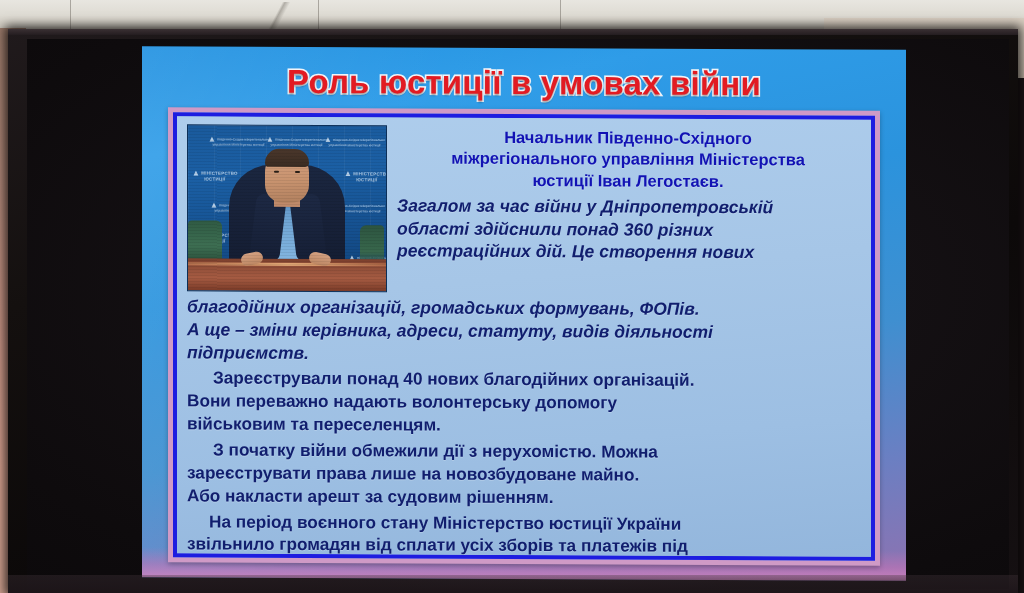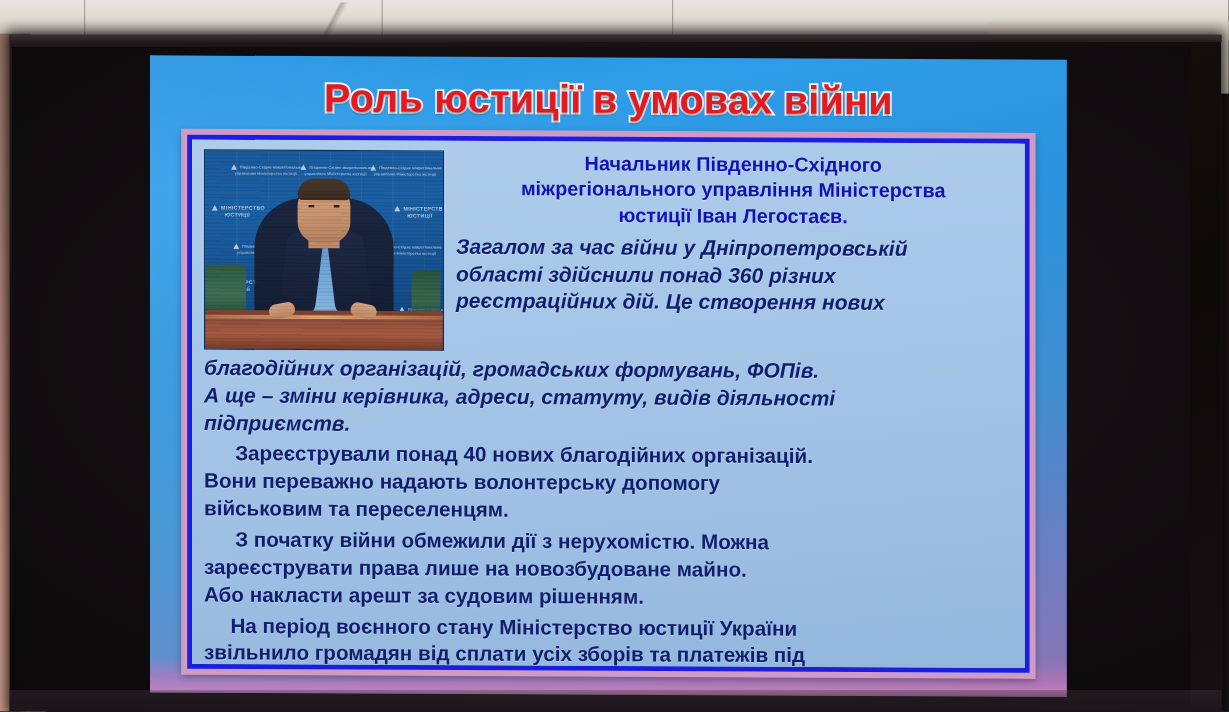--- a/index.html
+++ b/index.html
@@ -55,21 +55,21 @@
     width: 1010px; height: 564px;
     background: linear-gradient(160deg, #201a1c 0%, #14100f 30%, #0c0909 60%, #151012 100%);
     box-shadow: 0 0 10px 3px rgba(0,0,0,.75);
   }
   #tv-bezel-hi {
     position: absolute; left: 0; top: 0; width: 1010px; height: 6px;
     background: linear-gradient(180deg, #3a3033 0%, #241d20 100%);
   }
   #tv-screen {
     position: absolute;
-    left: 2px; top: 10px;
+    left: 19px; top: 10px;
     width: 982px; height: 550px;
     background: radial-gradient(120% 110% at 55% 45%, #1a1519 0%, #0e0b0d 55%, #070506 100%);
     overflow: hidden;
   }
   .screen-glow {
     position: absolute; left: 300px; top: 420px;
     width: 480px; height: 150px;
     background: radial-gradient(ellipse at center, rgba(90,80,95,.16), transparent 70%);
     pointer-events: none;
   }

